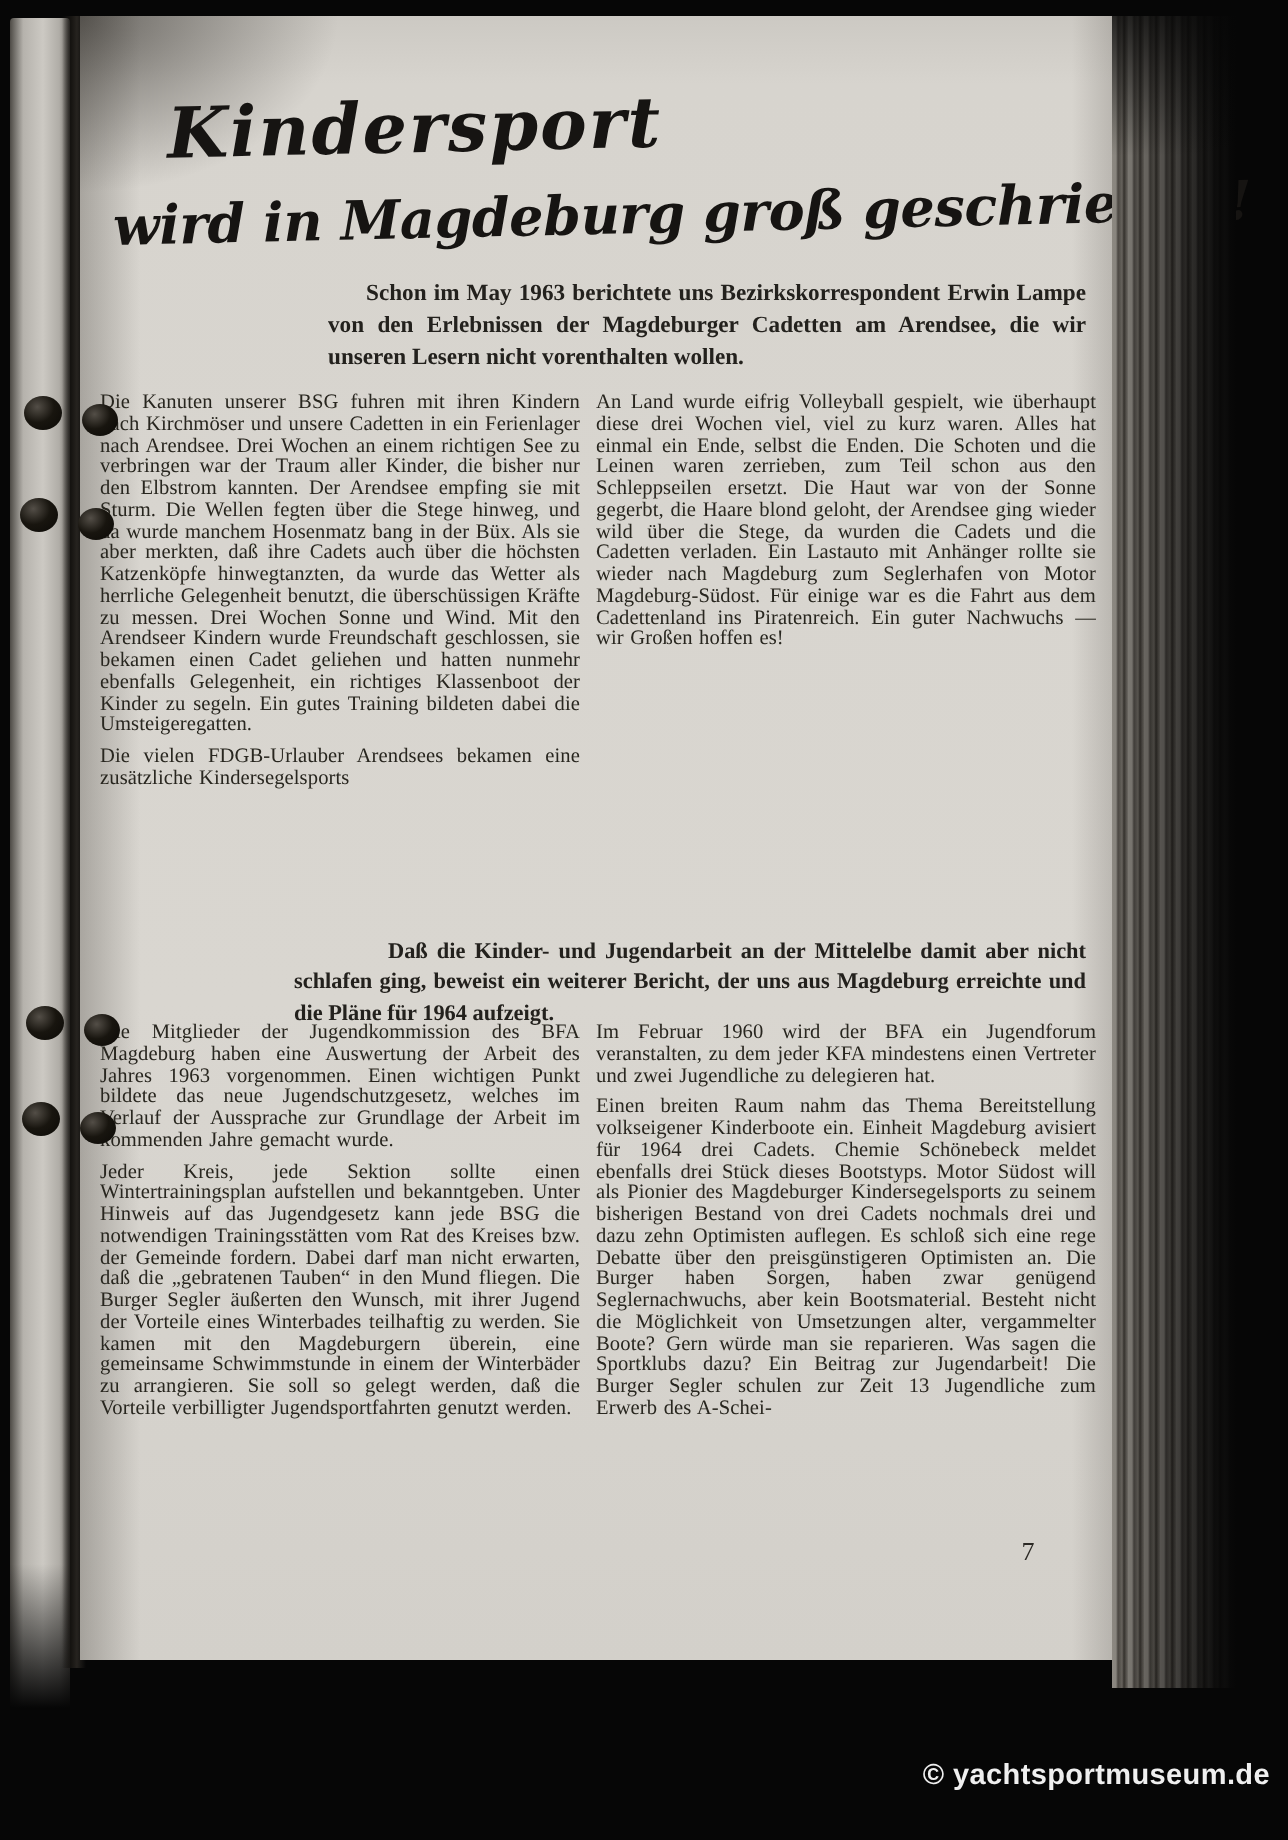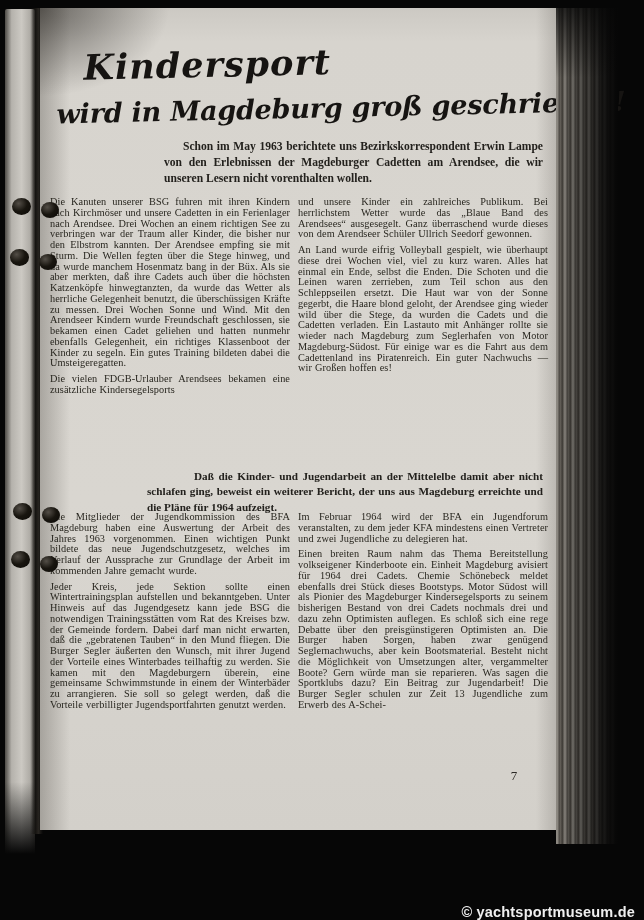--- a/index.html
+++ b/index.html
@@ -75,21 +75,21 @@
     font-weight:bold;font-size:11.2px;line-height:15.4px;
     text-align:justify;text-indent:47px;color:#23211d;
   }
   
   .pagenum{
     position:absolute;left:462px;top:760px;width:24px;text-align:center;
     font-size:13px;color:#2b2925;
   }
   
   .watermark{
-    position:absolute;right:9px;bottom:0;
+    position:absolute;right:9px;bottom:24px;
     font-family:"Liberation Sans", sans-serif;font-weight:bold;
     font-size:14.5px;letter-spacing:0.2px;color:#efefef;
   }
 </style>
 </head>
 <body>
 
 <div class="strip">
   <div class="strip-fade"></div>
 </div>
@@ -104,34 +104,33 @@
   </div>
 
   <div class="intro">Schon im May 1963 berichtete uns Bezirkskorrespondent Erwin Lampe von den Erlebnissen der Magdeburger Cadetten am Arendsee, die wir unseren Lesern nicht vorenthalten wollen.</div>
 
   <div class="cols sec1">
     <div class="colL">
       <p>Die Kanuten unserer BSG fuhren mit ihren Kindern nach Kirchmöser und unsere Cadetten in ein Ferienlager nach Arendsee. Drei Wochen an einem richtigen See zu verbringen war der Traum aller Kinder, die bisher nur den Elbstrom kannten. Der Arendsee empfing sie mit Sturm. Die Wellen fegten über die Stege hinweg, und da wurde manchem Hosenmatz bang in der Büx. Als sie aber merkten, daß ihre Cadets auch über die höchsten Katzenköpfe hinwegtanzten, da wurde das Wetter als herrliche Gelegenheit benutzt, die überschüssigen Kräfte zu messen. Drei Wochen Sonne und Wind. Mit den Arendseer Kindern wurde Freundschaft geschlossen, sie bekamen einen Cadet geliehen und hatten nunmehr ebenfalls Gelegenheit, ein richtiges Klassenboot der Kinder zu segeln. Ein gutes Training bildeten dabei die Umsteigeregatten.</p>
       <p>Die vielen FDGB-Urlauber Arendsees bekamen eine zusätzliche Kindersegelsports</p>
     </div>
     <div class="colR">
-      <p>und unsere Kinder ein zahlreiches Publikum. Bei herrlichstem Wetter wurde das „Blaue Band des Arendsees“ ausgesegelt. Ganz überraschend wurde dieses von dem Arendseer Schüler Ullrich Seedorf gewonnen.</p>
       <p>An Land wurde eifrig Volleyball gespielt, wie überhaupt diese drei Wochen viel, viel zu kurz waren. Alles hat einmal ein Ende, selbst die Enden. Die Schoten und die Leinen waren zerrieben, zum Teil schon aus den Schleppseilen ersetzt. Die Haut war von der Sonne gegerbt, die Haare blond geloht, der Arendsee ging wieder wild über die Stege, da wurden die Cadets und die Cadetten verladen. Ein Lastauto mit Anhänger rollte sie wieder nach Magdeburg zum Seglerhafen von Motor Magdeburg-Südost. Für einige war es die Fahrt aus dem Cadettenland ins Piratenreich. Ein guter Nachwuchs — wir Großen hoffen es!</p>
     </div>
   </div>
 
   <div class="interlude">Daß die Kinder- und Jugendarbeit an der Mittelelbe damit aber nicht schlafen ging, beweist ein weiterer Bericht, der uns aus Magdeburg erreichte und die Pläne für 1964 aufzeigt.</div>
 
   <div class="cols sec2">
     <div class="colL">
       <p>Die Mitglieder der Jugendkommission des BFA Magdeburg haben eine Auswertung der Arbeit des Jahres 1963 vorgenommen. Einen wichtigen Punkt bildete das neue Jugendschutzgesetz, welches im Verlauf der Aussprache zur Grundlage der Arbeit im kommenden Jahre gemacht wurde.</p>
       <p>Jeder Kreis, jede Sektion sollte einen Wintertrainingsplan aufstellen und bekanntgeben. Unter Hinweis auf das Jugendgesetz kann jede BSG die notwendigen Trainingsstätten vom Rat des Kreises bzw. der Gemeinde fordern. Dabei darf man nicht erwarten, daß die „gebratenen Tauben“ in den Mund fliegen. Die Burger Segler äußerten den Wunsch, mit ihrer Jugend der Vorteile eines Winterbades teilhaftig zu werden. Sie kamen mit den Magdeburgern überein, eine gemeinsame Schwimmstunde in einem der Winterbäder zu arrangieren. Sie soll so gelegt werden, daß die Vorteile verbilligter Jugendsportfahrten genutzt werden.</p>
     </div>
     <div class="colR">
-      <p>Im Februar 1964 wird der BFA ein Jugendforum veranstalten, zu dem jeder KFA mindestens einen Vertreter und zwei Jugendliche zu delegieren hat.</p>
+      <p>Im Februar 1960 wird der BFA ein Jugendforum veranstalten, zu dem jeder KFA mindestens einen Vertreter und zwei Jugendliche zu delegieren hat.</p>
       <p>Einen breiten Raum nahm das Thema Bereitstellung volkseigener Kinderboote ein. Einheit Magdeburg avisiert für 1964 drei Cadets. Chemie Schönebeck meldet ebenfalls drei Stück dieses Bootstyps. Motor Südost will als Pionier des Magdeburger Kindersegelsports zu seinem bisherigen Bestand von drei Cadets nochmals drei und dazu zehn Optimisten auflegen. Es schloß sich eine rege Debatte über den preisgünstigeren Optimisten an. Die Burger haben Sorgen, haben zwar genügend Seglernachwuchs, aber kein Bootsmaterial. Besteht nicht die Möglichkeit von Umsetzungen alter, vergammelter Boote? Gern würde man sie reparieren. Was sagen die Sportklubs dazu? Ein Beitrag zur Jugendarbeit! Die Burger Segler schulen zur Zeit 13 Jugendliche zum Erwerb des A-Schei-</p>
     </div>
   </div>
 
   <div class="pagenum">7</div>
 </div>
 
 <div class="stack"></div>
 
 <div class="hole" style="left:12px;top:198px;width:19px;height:17px;"></div>

